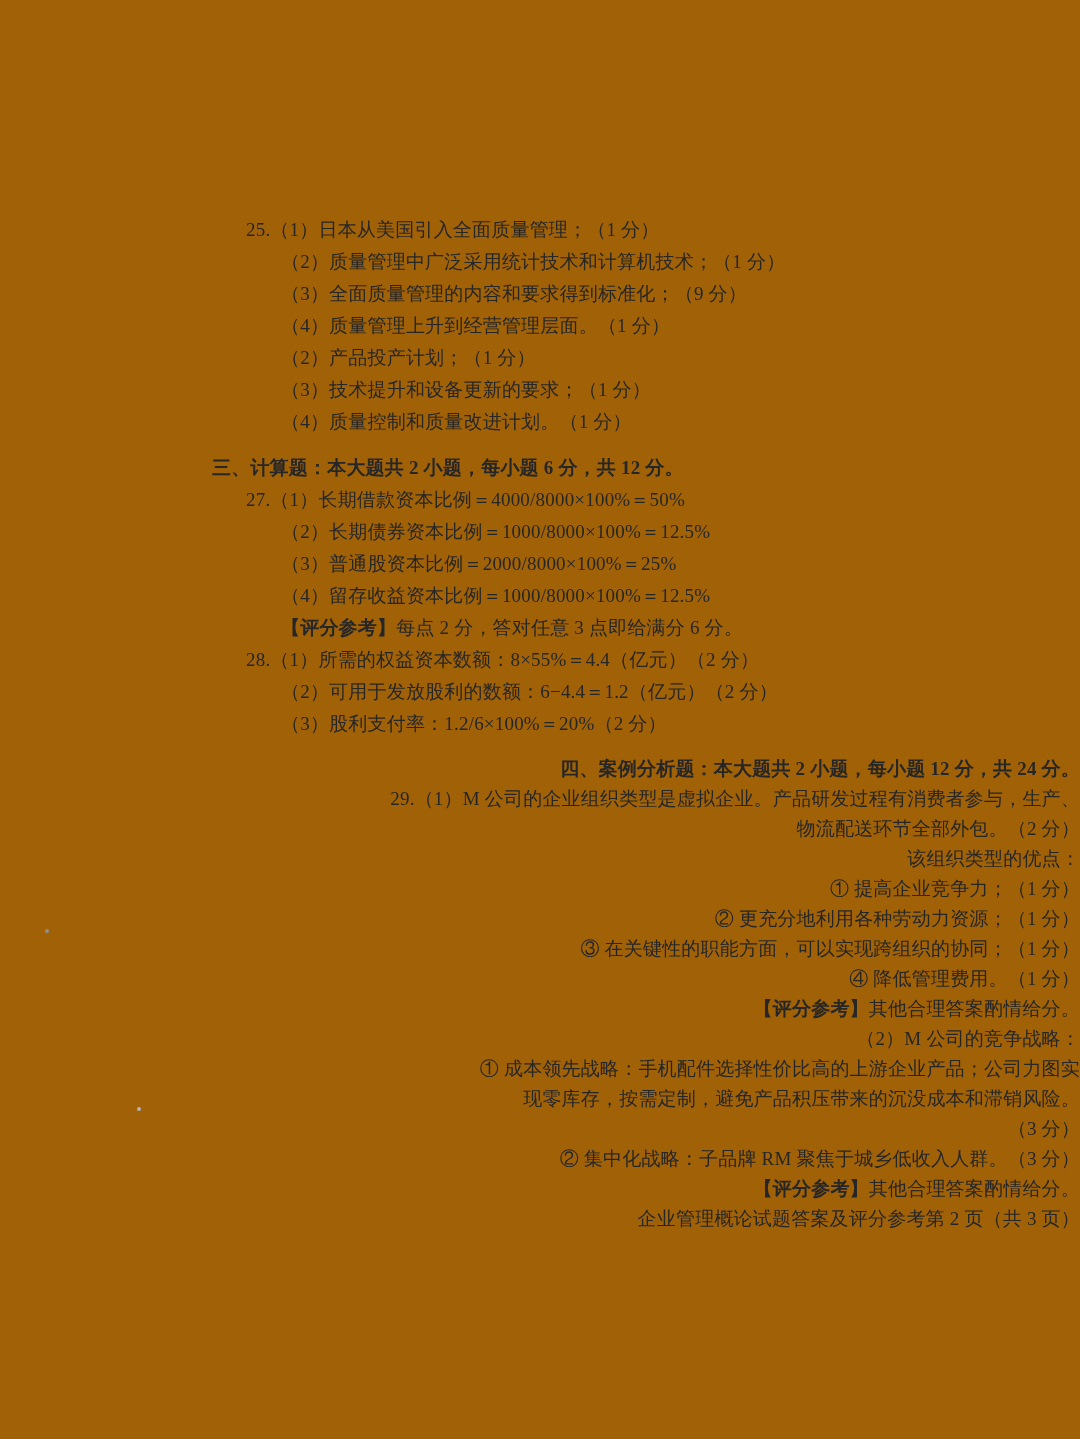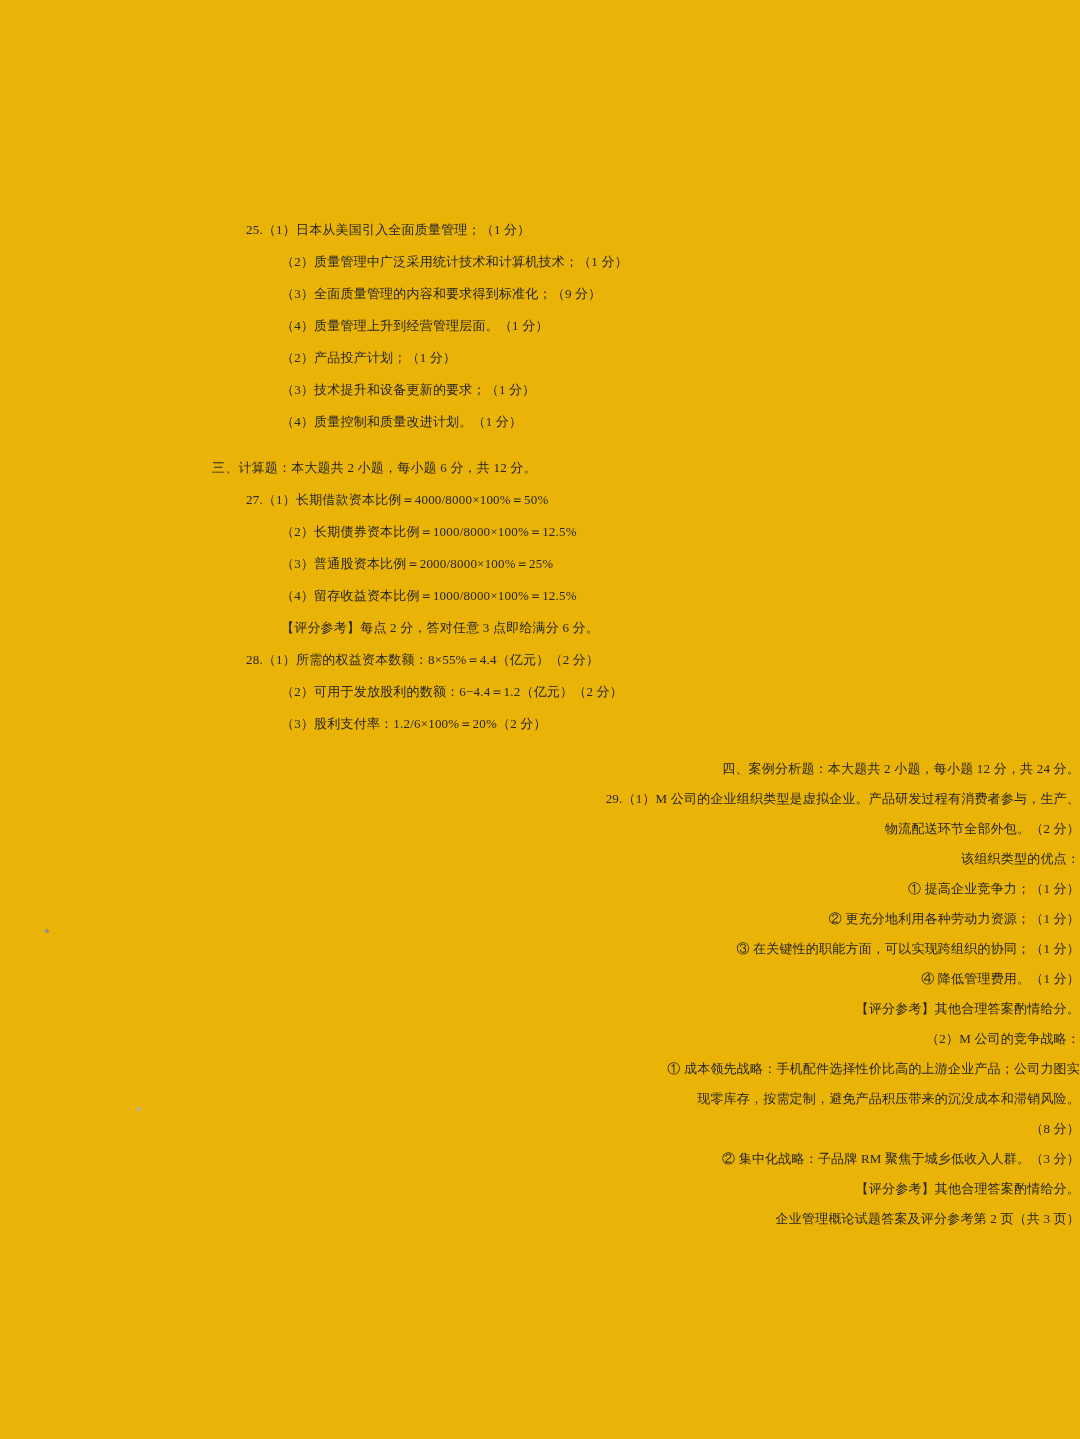--- a/index.html
+++ b/index.html
@@ -6,41 +6,41 @@
   body {
     width: 1080px;
     height: 1439px;
     background: #f6f6f6;
     font-family: "Liberation Serif", "DejaVu Serif", serif;
   }
   .page {
     position: relative;
     width: 1080px;
     height: 1439px;
-    background: #eab308;
+    background: #a16207;
     color: #262626;
-    font-size: 13px;
+    font-size: 19px;
     overflow: hidden;
   }
   .content { padding-top: 214px; }
   .line {
     height: 32px;
     line-height: 32px;
     white-space: nowrap;
     letter-spacing: 0.2px;
   }
   .s4 .line { height: 30px; line-height: 30px; text-align: right; }
   .gap { height: 14px; }
   .ind-h { margin-left: 212px; }   
   .ind-q { margin-left: 246px; }   
   .ind-s { margin-left: 281px; }   
   .ind-t { margin-left: 320px; }   
   .ind-u { }   
   .ind-f { margin-left: 345px; }   
-  .bold { font-weight: normal; }
+  .bold { font-weight: bold; }
   .speck {
     position: absolute;
     border-radius: 50%;
   }
   .speck-1 { left: 45px; top: 929px; width: 4px; height: 4px; background: #8f8f8f; }
   .speck-2 { left: 137px; top: 1107px; width: 4px; height: 4px; background: #b3b3b3; }
 </style>
 </head>
 <body>
 
@@ -76,21 +76,21 @@
       <div class="line ind-t">物流配送环节全部外包。（2 分）</div>
       <div class="line ind-t">该组织类型的优点：</div>
       <div class="line ind-t">① 提高企业竞争力；（1 分）</div>
       <div class="line ind-t">② 更充分地利用各种劳动力资源；（1 分）</div>
       <div class="line ind-t">③ 在关键性的职能方面，可以实现跨组织的协同；（1 分）</div>
       <div class="line ind-t">④ 降低管理费用。（1 分）</div>
       <div class="line ind-s"><span class="bold">【评分参考】</span><span>其他合理答案酌情给分。</span></div>
       <div class="line ind-s">（2）M 公司的竞争战略：</div>
       <div class="line ind-t">① 成本领先战略：手机配件选择性价比高的上游企业产品；公司力图实</div>
       <div class="line ind-u">现零库存，按需定制，避免产品积压带来的沉没成本和滞销风险。</div>
-      <div class="line ind-u">（8 分）</div>
+      <div class="line ind-u">（3 分）</div>
       <div class="line ind-t">② 集中化战略：子品牌 RM 聚焦于城乡低收入人群。（3 分）</div>
       <div class="line ind-s"><span class="bold">【评分参考】</span><span>其他合理答案酌情给分。</span></div>
       <div class="line ind-f">企业管理概论试题答案及评分参考第 2 页（共 3 页）</div>
     </div>
 
   </div>
 
   <div class="speck speck-1"></div>
   <div class="speck speck-2"></div>
 </div>

